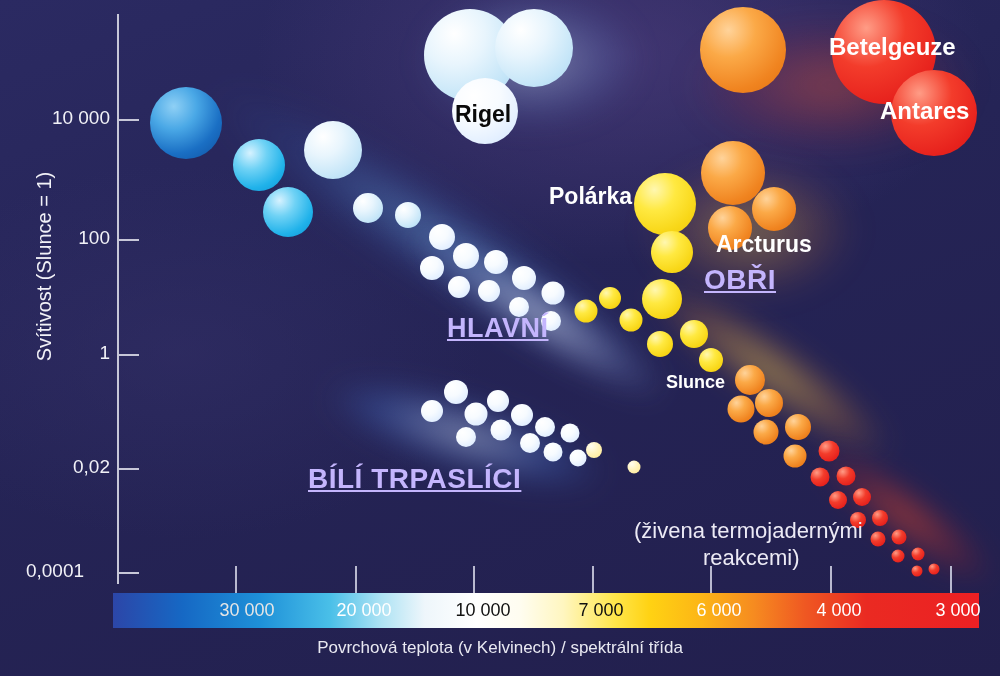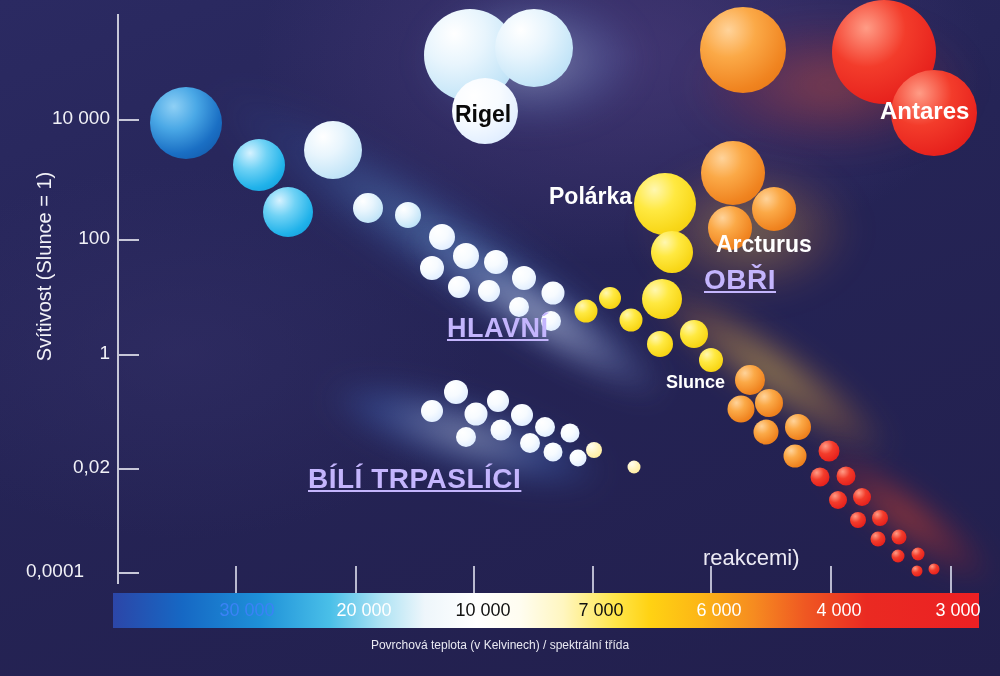--- a/index.html
+++ b/index.html
@@ -49,21 +49,21 @@
 
   .cbar{position:absolute;left:113px;top:593px;width:866px;height:35px;
     background:linear-gradient(to right,
       #2c46a8 0%, #1668c4 8%, #1e90d8 17%, #49bfe8 25%, #aee3f4 31%,
       #eef6fb 36%, #ffffff 42%, #fffdf0 47%, #fff6c0 52%,
       #ffe64a 58%, #ffd213 62%, #fcb516 68%, #f68b20 74%,
       #ef5722 80%, #ea2a22 87%, #ec2023 100%);}
   .cbtick{position:absolute;top:566px;width:2px;height:27px;background:#b9b9cf;}
   .cblabel{position:absolute;top:600px;font-size:18px;white-space:nowrap;transform:translateX(-50%);}
   .xaxis-title{position:absolute;left:0;top:638px;width:1000px;text-align:center;
-    color:#e9e9f2;font-size:12px;}
+    color:#e9e9f2;font-size:17px;}
 
   
   .star{position:absolute;border-radius:50%;transform:translate(-50%,-50%);}
   .s-blue      {background:radial-gradient(circle at 33% 27%, #8fd0f5 0%, #4aa8e6 32%, #1a6fc4 66%, #0f4f9e 100%);}
   .s-cyan      {background:radial-gradient(circle at 33% 27%, #d6f2ff 0%, #6fd2f5 32%, #20b2ea 68%, #0d93d4 100%);}
   .s-paleblue  {background:radial-gradient(circle at 33% 27%, #ffffff 0%, #e8f5fd 34%, #c6e6f8 70%, #a9d6f2 100%);}
   .s-white     {background:radial-gradient(circle at 33% 27%, #ffffff 0%, #f7fbff 40%, #e3efff 74%, #d3e6fb 100%);}
   .s-yellow    {background:radial-gradient(circle at 33% 27%, #fff7b0 0%, #ffe941 34%, #f8d718 70%, #efc70c 100%);}
   .s-paleyellow{background:radial-gradient(circle at 33% 27%, #fffdf0 0%, #fff3bd 45%, #ffe98e 100%);}
   .s-orange    {background:radial-gradient(circle at 33% 27%, #ffd39a 0%, #fba947 32%, #f08420 70%, #e2700f 100%);}
@@ -178,48 +178,50 @@
   <div class="star s-white" style="left:545px;top:427px;width:20px;height:20px;"></div>
   <div class="star s-white" style="left:553px;top:452px;width:19px;height:19px;"></div>
   <div class="star s-white" style="left:570px;top:433px;width:19px;height:19px;"></div>
   <div class="star s-white" style="left:578px;top:458px;width:17px;height:17px;"></div>
   <div class="star s-paleyellow" style="left:594px;top:450px;width:16px;height:16px;"></div>
   <div class="star s-paleyellow" style="left:634px;top:467px;width:13px;height:13px;"></div>
 
 
   <div class="lbl lbl-black-bold" style="left:455px;top:101px;font-size:23px;">Rigel</div>
 
+  <div class="lbl lbl-white-bold" style="left:829px;top:33px;font-size:24px;">Betelgeuze</div>
 
   <div class="lbl lbl-white-bold" style="left:880px;top:97px;font-size:24px;">Antares</div>
 
   <div class="lbl lbl-white-bold" style="left:549px;top:183px;font-size:23px;">Polárka</div>
 
   <div class="lbl lbl-white-bold" style="left:716px;top:231px;font-size:23px;">Arcturus</div>
 
   <div class="lbl lbl-blue" style="left:704px;top:264px;font-size:28px;">OBŘI</div>
 
   <div class="lbl lbl-blue" style="left:447px;top:313px;font-size:27px;">HLAVNÍ</div>
 
   <div class="lbl lbl-white-bold" style="left:666px;top:372px;font-size:18px;">Slunce</div>
 
   <div class="lbl lbl-blue" style="left:308px;top:463px;font-size:28px;">BÍLÍ TRPASLÍCI</div>
 
+  <div class="lbl lbl-light" style="left:634px;top:518px;font-size:22px;">(živena termojadernými</div>
   <div class="lbl lbl-light" style="left:703px;top:545px;font-size:22px;">reakcemi)</div>
 
   <div class="cbar"></div>
 
   <div class="cbtick" style="left:235px;"></div>
   <div class="cbtick" style="left:355px;"></div>
   <div class="cbtick" style="left:473px;"></div>
   <div class="cbtick" style="left:592px;"></div>
   <div class="cbtick" style="left:710px;"></div>
   <div class="cbtick" style="left:830px;"></div>
   <div class="cbtick" style="left:950px;"></div>
 
-  <div class="cblabel" style="left:247px;color:#3b82f6;">30 000</div>
+  <div class="cblabel" style="left:247px;color:#e5e5e5;">30 000</div>
   <div class="cblabel" style="left:364px;color:#ffffff;">20 000</div>
   <div class="cblabel" style="left:483px;color:#111111;">10 000</div>
   <div class="cblabel" style="left:601px;color:#111111;">7 000</div>
   <div class="cblabel" style="left:719px;color:#ffffff;">6 000</div>
   <div class="cblabel" style="left:839px;color:#ffffff;">4 000</div>
   <div class="cblabel" style="left:958px;color:#ffffff;">3 000</div>
 
   <div class="xaxis-title">Povrchová teplota (v Kelvinech) / spektrální třída</div>
 
 </div>

